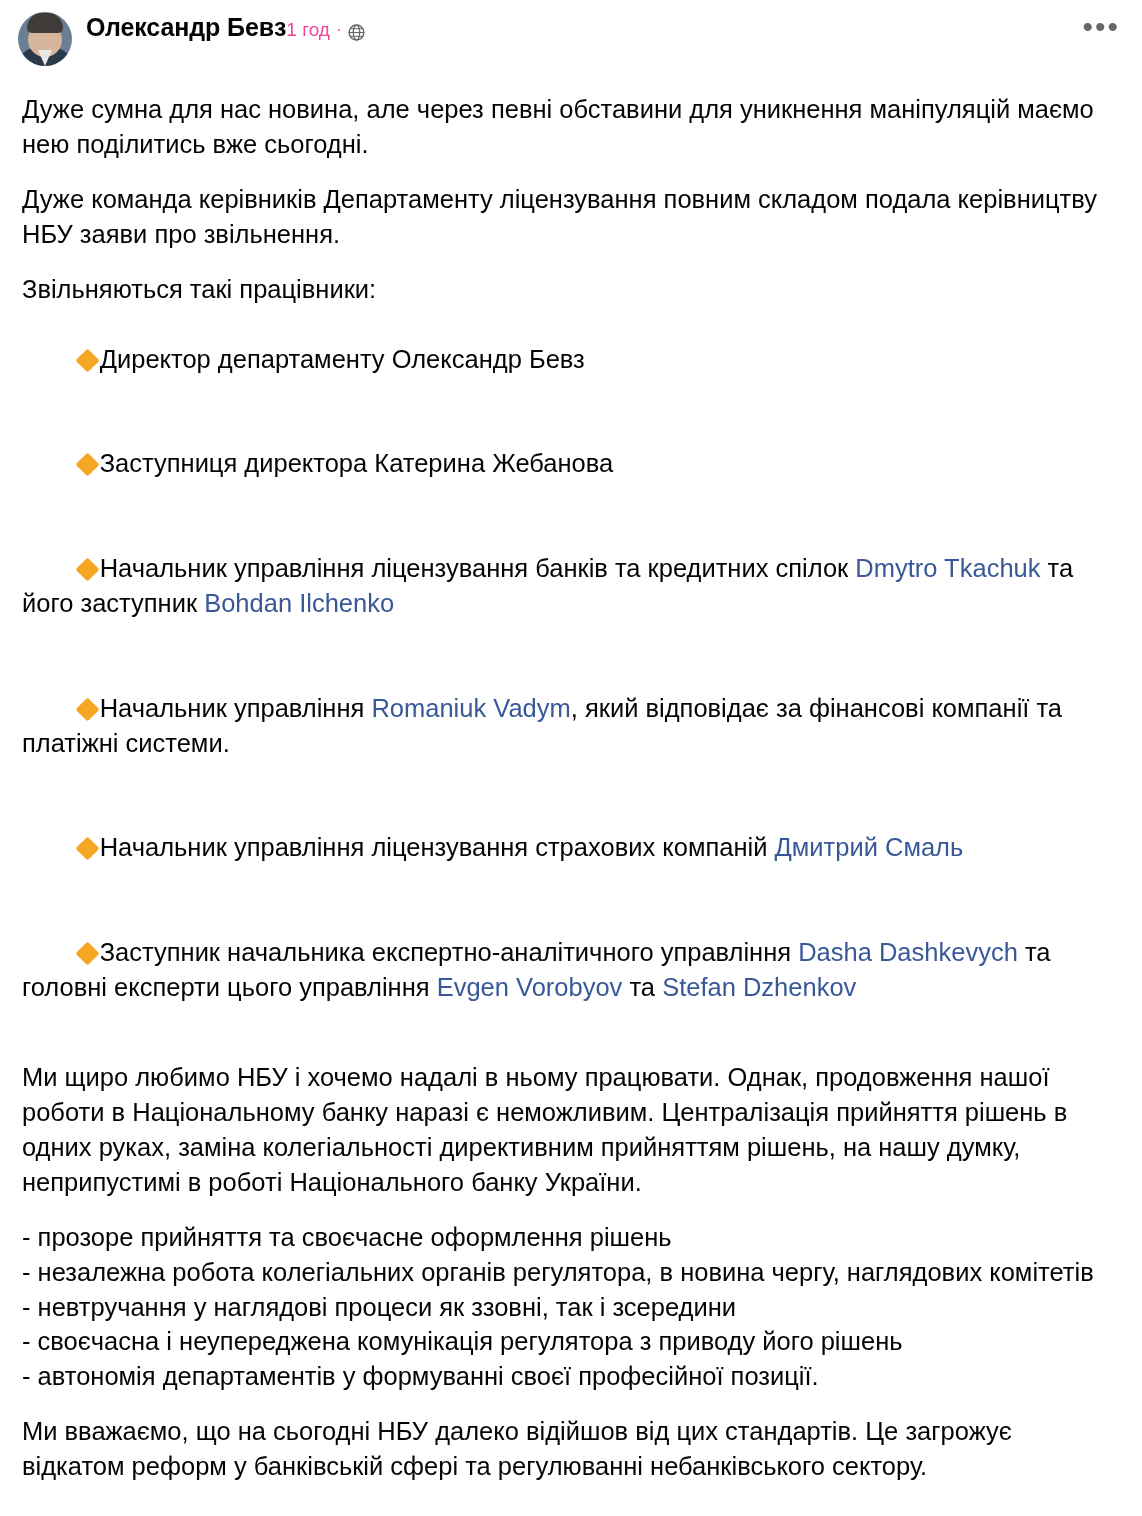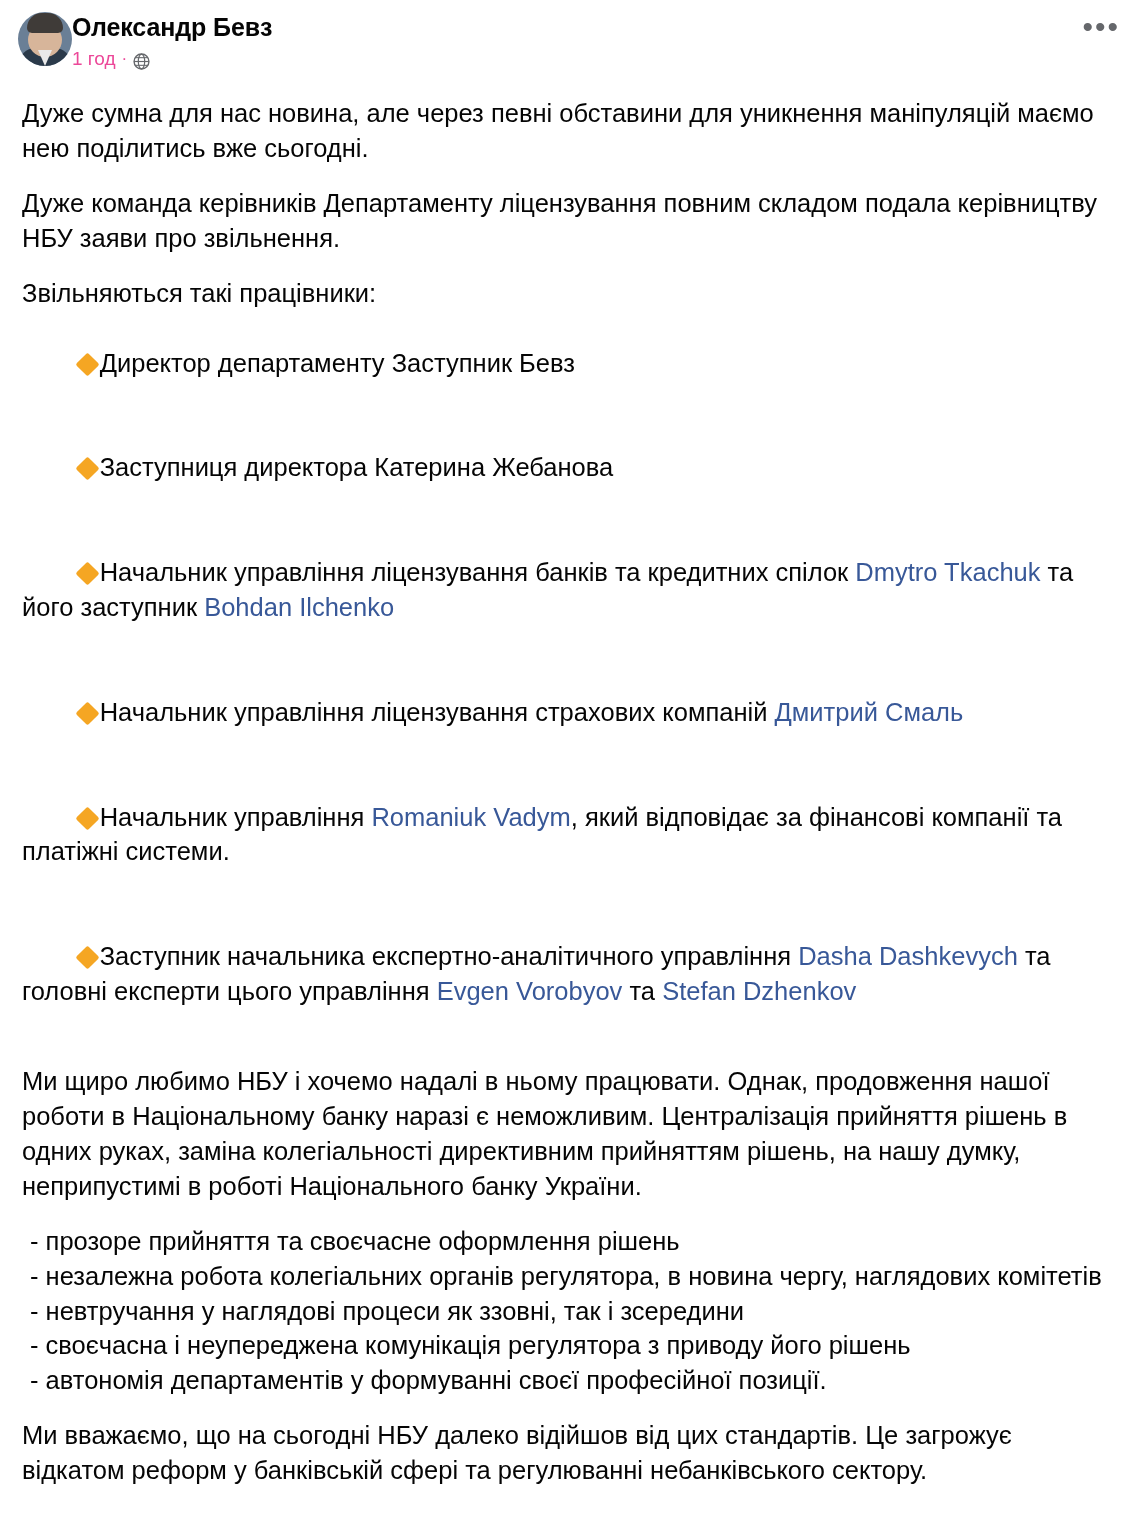--- a/index.html
+++ b/index.html
@@ -68,23 +68,23 @@
     position: absolute;
     left: 50%;
     bottom: 0;
     transform: translateX(-50%);
     width: 14px;
     height: 16px;
     background: #e9e9ea;
     clip-path: polygon(50% 100%, 0 0, 100% 0);
   }
   .header-text {
+    margin-left: 14px;
     padding-top: 2px;
     display: flex;
-    flex-direction: column;
     justify-content: center;
   }
   .author-name {
     font-size: 25px;
     font-weight: bold;
     color: #050505;
     line-height: 1.2;
     letter-spacing: -0.1px;
   }
   .meta-row {
@@ -147,21 +147,21 @@
     margin-right: 4px;
     position: relative;
     top: 1px;
     border-radius: 2px;
   }
   .mention {
     color: #385898;
     text-decoration: none;
     cursor: pointer;
   }
-  .lines-block { margin: 0 0 20px 8px; }
+  .lines-block { margin: 0 0 20px 0; }
   .lines-block .line { margin: 0; white-space: pre-wrap; }
 </style>
 </head>
 <body>
 
 <div class="page">
 
   <div class="post-header">
 
     <div class="avatar">
@@ -195,37 +195,37 @@
 
     <p class="para">Дуже сумна для нас новина, але через певні обставини для уникнення маніпуляцій маємо нею поділитись вже сьогодні.</p>
 
     <p class="para">Дуже команда керівників Департаменту ліцензування повним складом подала керівництву НБУ заяви про звільнення.</p>
 
     <p class="para tight">Звільняються такі працівники:</p>
 
     <div class="bullet-block">
 
       <p class="bullet-line">
-        <span class="diamond"></span><span>Директор департаменту Заступник Бевз</span>
+        <span class="diamond"></span><span>Директор департаменту Олександр Бевз</span>
       </p>
 
       <p class="bullet-line">
         <span class="diamond"></span><span>Заступниця директора Катерина Жебанова</span>
       </p>
 
       <p class="bullet-line">
         <span class="diamond"></span><span>Начальник управління ліцензування банків та кредитних спілок </span><span class="mention">Dmytro Tkachuk</span><span> та його заступник </span><span class="mention">Bohdan Ilchenko</span>
       </p>
 
       <p class="bullet-line">
+        <span class="diamond"></span><span>Начальник управління </span><span class="mention">Romaniuk Vadym</span><span>, який відповідає за фінансові компанії та платіжні системи.</span>
+      </p>
+
+      <p class="bullet-line">
         <span class="diamond"></span><span>Начальник управління ліцензування страхових компаній </span><span class="mention">Дмитрий Смаль</span>
-      </p>
-
-      <p class="bullet-line">
-        <span class="diamond"></span><span>Начальник управління </span><span class="mention">Romaniuk Vadym</span><span>, який відповідає за фінансові компанії та платіжні системи.</span>
       </p>
 
       <p class="bullet-line">
         <span class="diamond"></span><span>Заступник начальника експертно-аналітичного управління </span><span class="mention">Dasha Dashkevych</span><span> та головні експерти цього управління </span><span class="mention">Evgen Vorobyov</span><span> та </span><span class="mention">Stefan Dzhenkov</span>
       </p>
 
     </div>
 
     <p class="para">Ми щиро любимо НБУ і хочемо надалі в ньому працювати. Однак, продовження нашої роботи в Національному банку наразі є неможливим. Централізація прийняття рішень в одних руках, заміна колегіальності директивним прийняттям рішень, на нашу думку, неприпустимі в роботі Національного банку України.</p>
 

